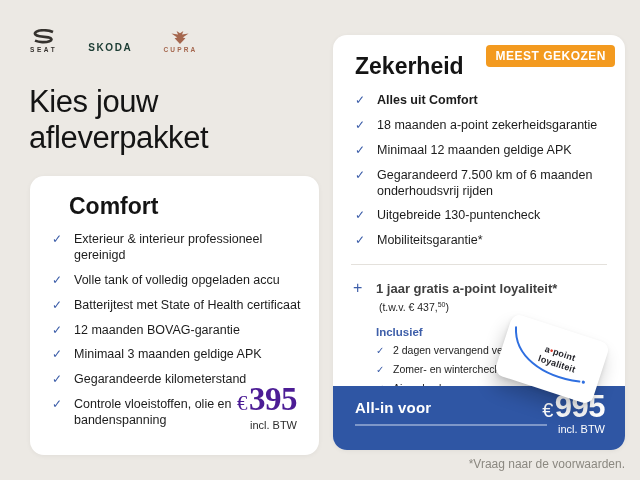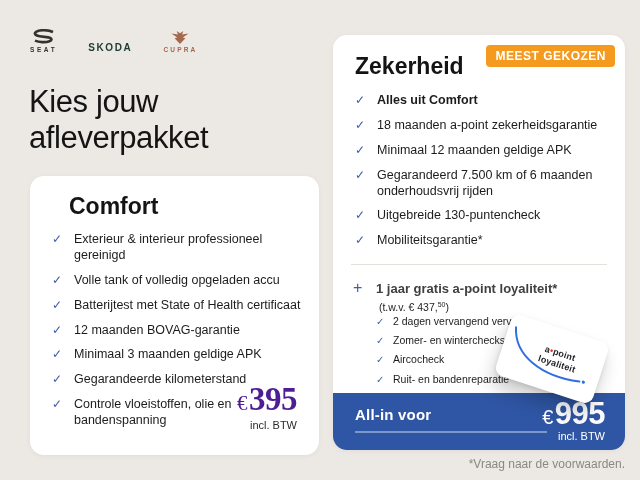--- a/index.html
+++ b/index.html
@@ -74,21 +74,21 @@
   .loyalty-arc { position:absolute; left:0; top:0; }
   .loyalty-text {
     position:absolute; left:56%; top:47%; transform:translate(-50%,-50%);
     text-align:center; font-size:9px; font-weight:700; color:#26262c;
     line-height:1.2; letter-spacing:0.2px; white-space:nowrap;
   }
   .loyalty-dot { color:#E2372B; }
 
   
   .z-footer {
-    position:absolute; left:0; right:0; bottom:0; height:57px;
+    position:absolute; left:0; right:0; bottom:0; height:64px;
     background: var(--footer-blue,#2F56A4); border-radius:0 0 14px 14px; color:#fff; z-index:2;text-align:center;
   }
   .allin-label { position:absolute; left:22px; top:13px; font-size:15px; font-weight:600; letter-spacing:0.2px; }
   .footer-line { position:absolute; left:22px; top:38px; width:192px; height:2px; background:#7E97C9; }
   .z-price { position:absolute; right:20px; top:3px; font-size:31px; font-weight:700; letter-spacing:-0.5px; }
   .z-price .price-cur { font-size:20px; font-weight:400; }
   .z-price-note { position:absolute; right:20px; top:37px; font-size:11px; }
 
   .disclaimer { position:absolute; right:15px; top:457px; font-size:12px; color:#8B8880; }
 </style>
@@ -185,20 +185,21 @@
 
   <hr class="divider">
 
   <div class="bonus-row">
     <span class="plus-icon">+</span>
     <span>
       <span class="bonus-title">1 jaar gratis a-point loyaliteit*</span>
       <span class="bonus-value">&nbsp;<span>(t.w.v. € 437,</span><sup>50</sup><span>)</span></span>
     </span>
   </div>
+  <div class="inclusief-label">Inclusief</div>
   <ul class="sub-checklist">
     <li>
         <span class="check">✓</span>
         <span class="item-label">2 dagen vervangend vervoer</span>
       </li>
     <li>
         <span class="check">✓</span>
         <span class="item-label">Zomer- en winterchecks</span>
       </li>
     <li>

